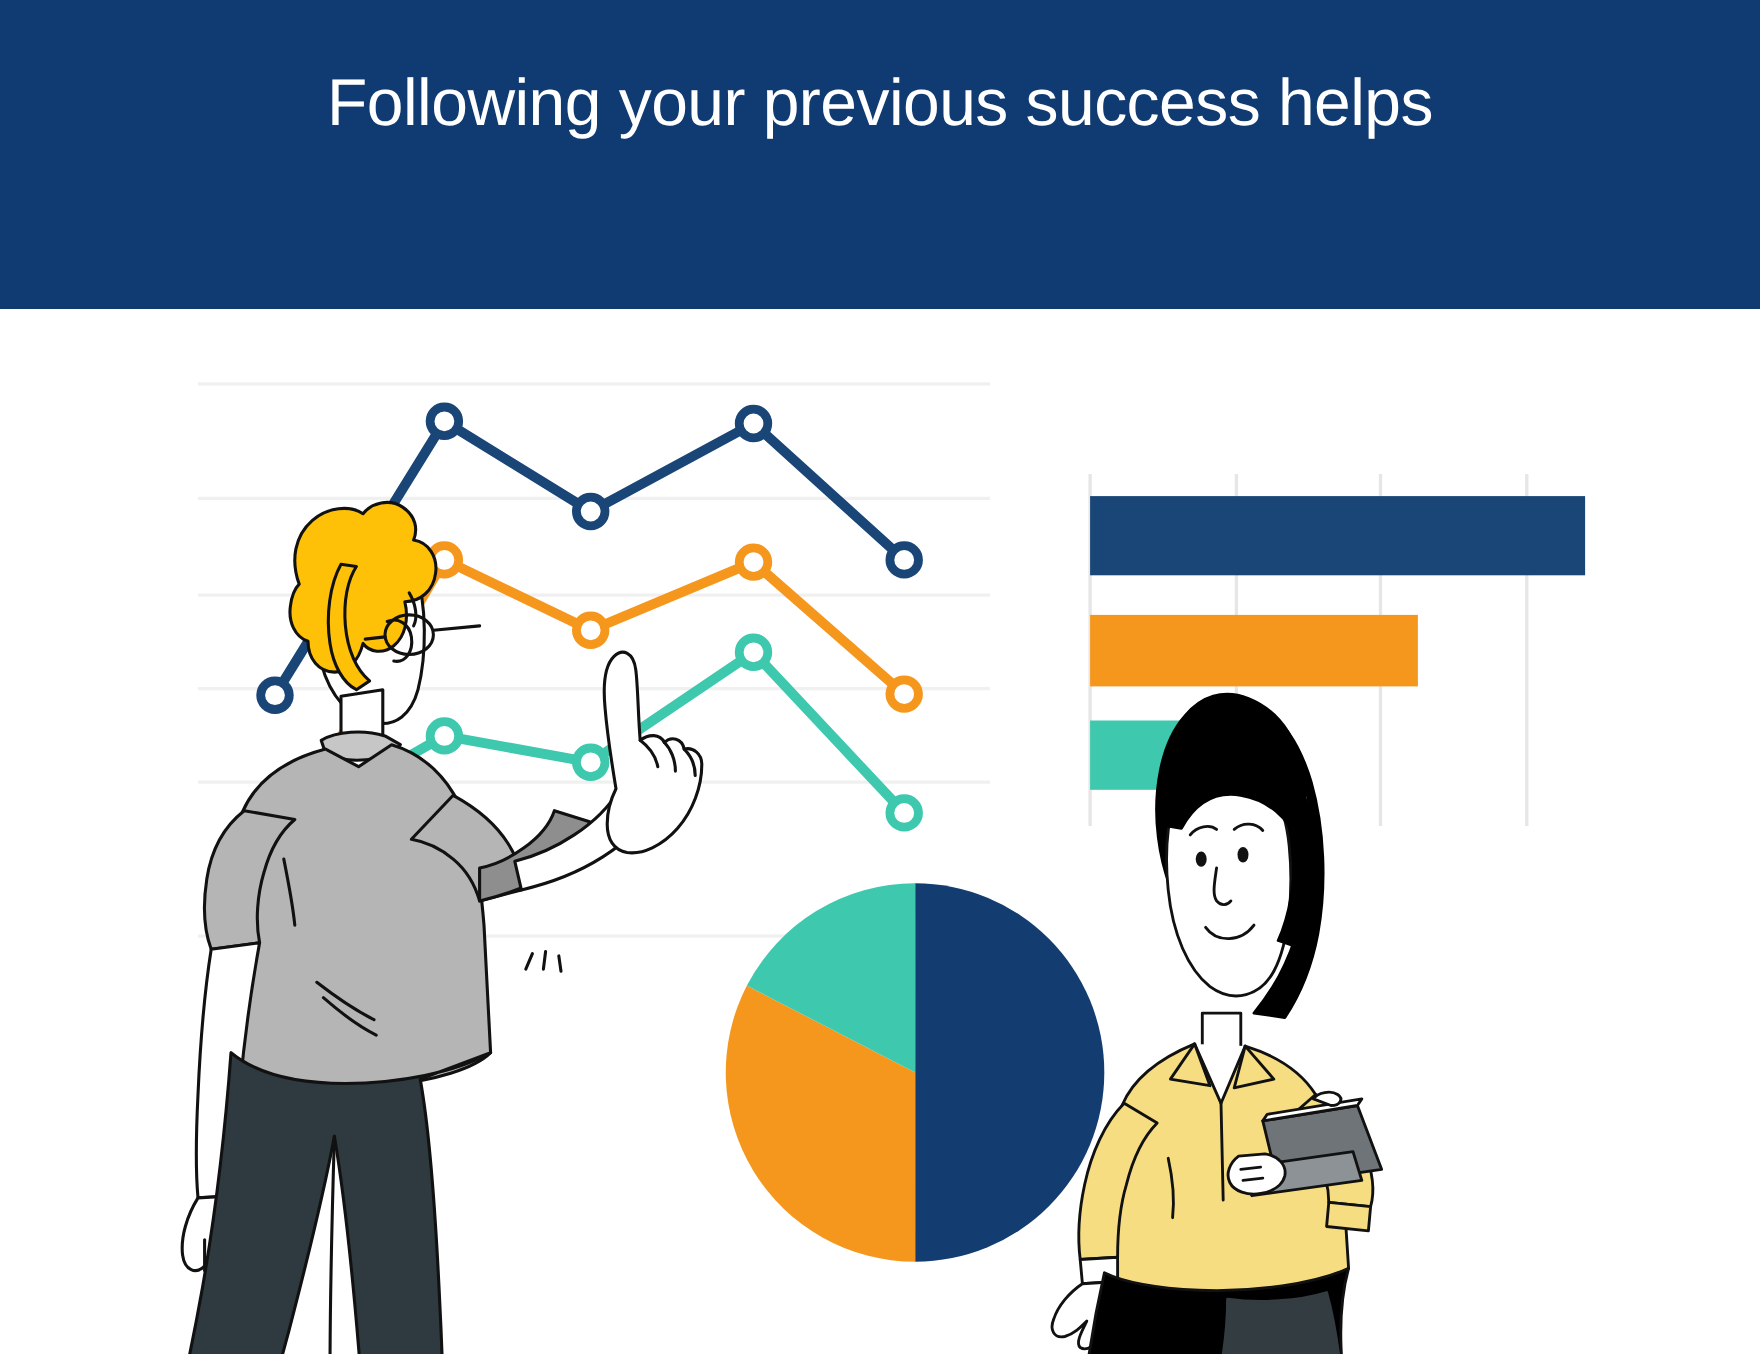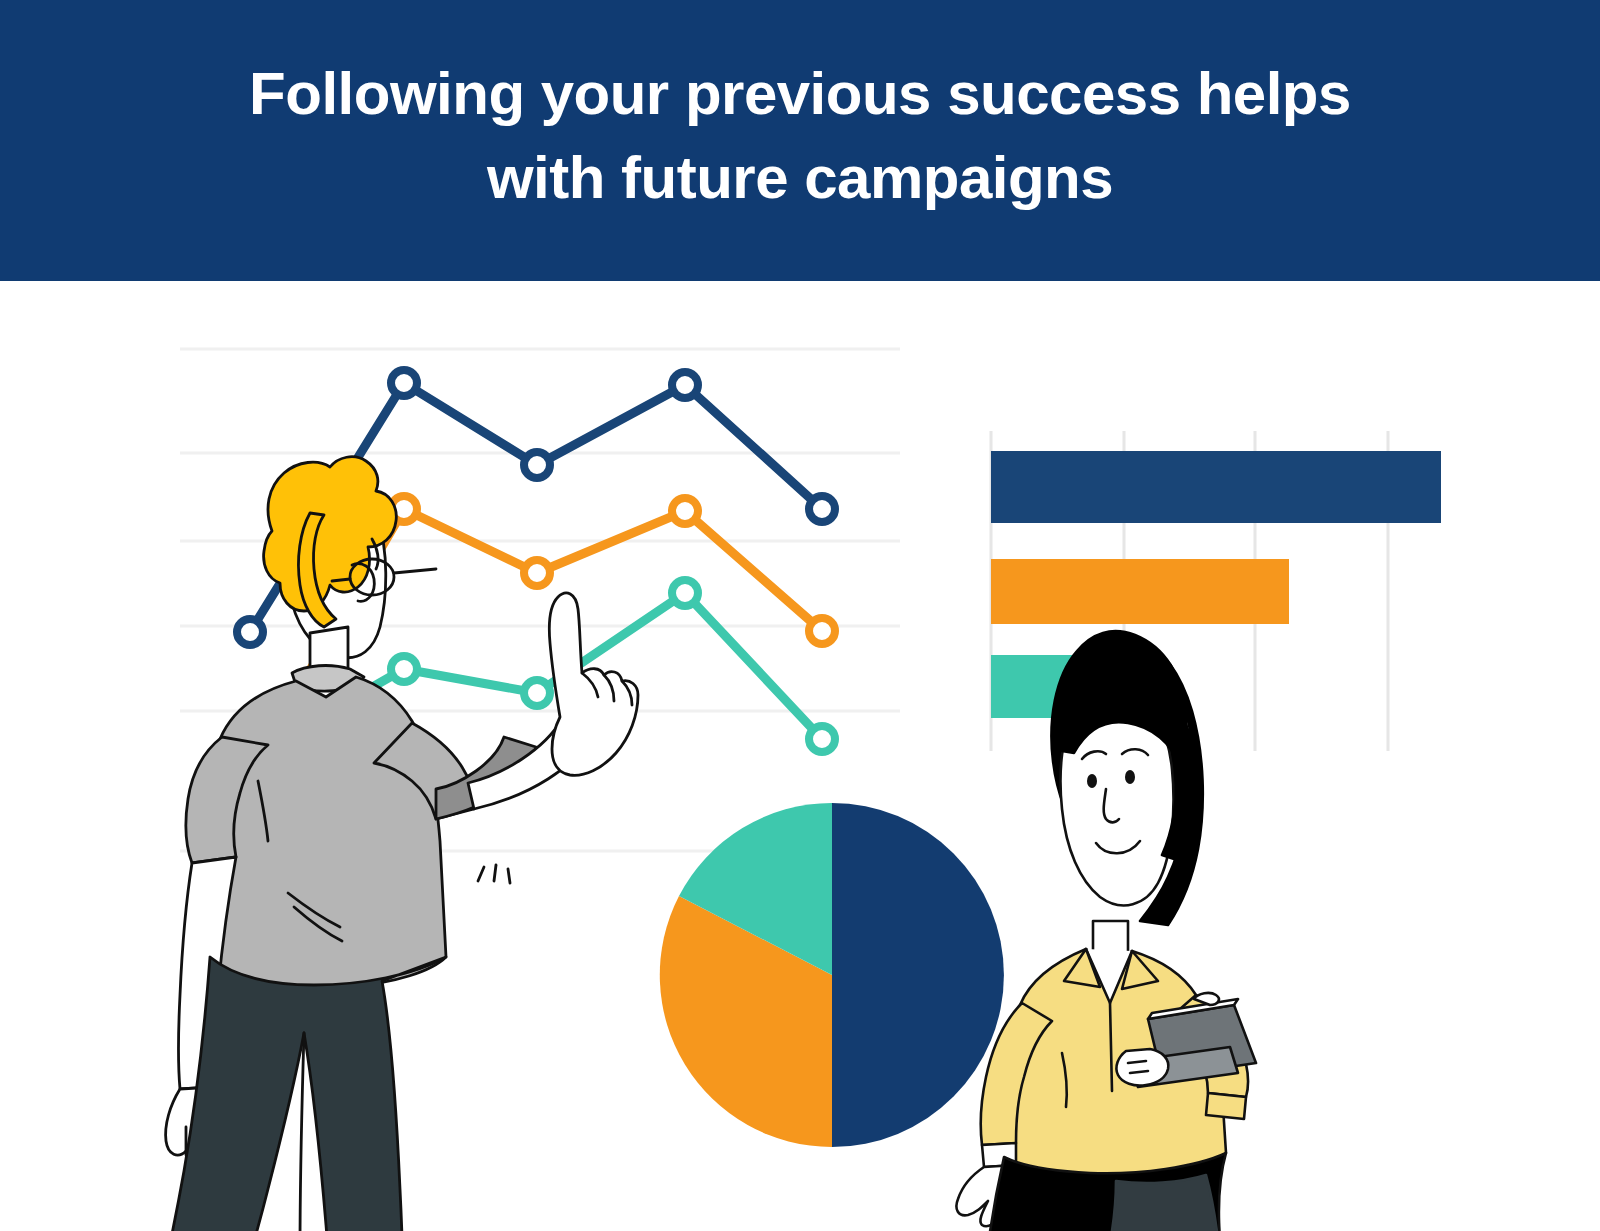--- a/index.html
+++ b/index.html
@@ -25,21 +25,21 @@
     height: 281px;
     background: #103b72;
   }
   #header-title {
     position: absolute;
     left: 0; top: 52px;
     width: 1600px;
     text-align: center;
     color: #ffffff;
     font-family: "Liberation Sans", sans-serif;
-    font-weight: bold;
+    font-weight: normal;
     font-size: 60px;
     line-height: 84px;
     letter-spacing: -0.5px;
   }
   #header-title .line { display: block; }
   
   #stage {
     position: absolute;
     left: 0; top: 281px;
     width: 1600px;
@@ -61,21 +61,20 @@
   #man-layer        { z-index: 5; }
 </style>
 </head>
 <body>
 
 <div id="page">
 
   <div id="header">
     <div id="header-title">
       <span class="line">Following your previous success helps</span>
-      <span class="line">with future campaigns</span>
     </div>
   </div>
 
   <div id="stage">
 
     <svg class="svg-layer" id="linechart-layer" viewBox="0 0 1600 1231">
       <g>
         <line x1="180" y1="68" x2="900" y2="68" stroke="#f0f0f0" stroke-width="3"></line>
         <line x1="180" y1="172" x2="900" y2="172" stroke="#f0f0f0" stroke-width="3"></line>
         <line x1="180" y1="260" x2="900" y2="260" stroke="#f0f0f0" stroke-width="3"></line>

